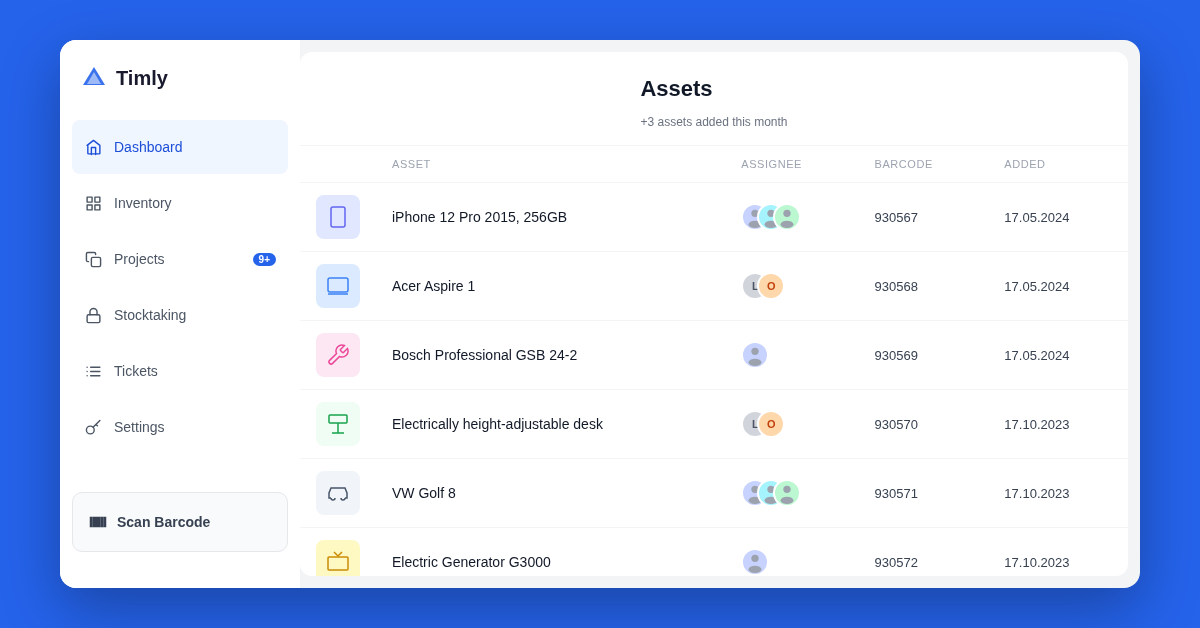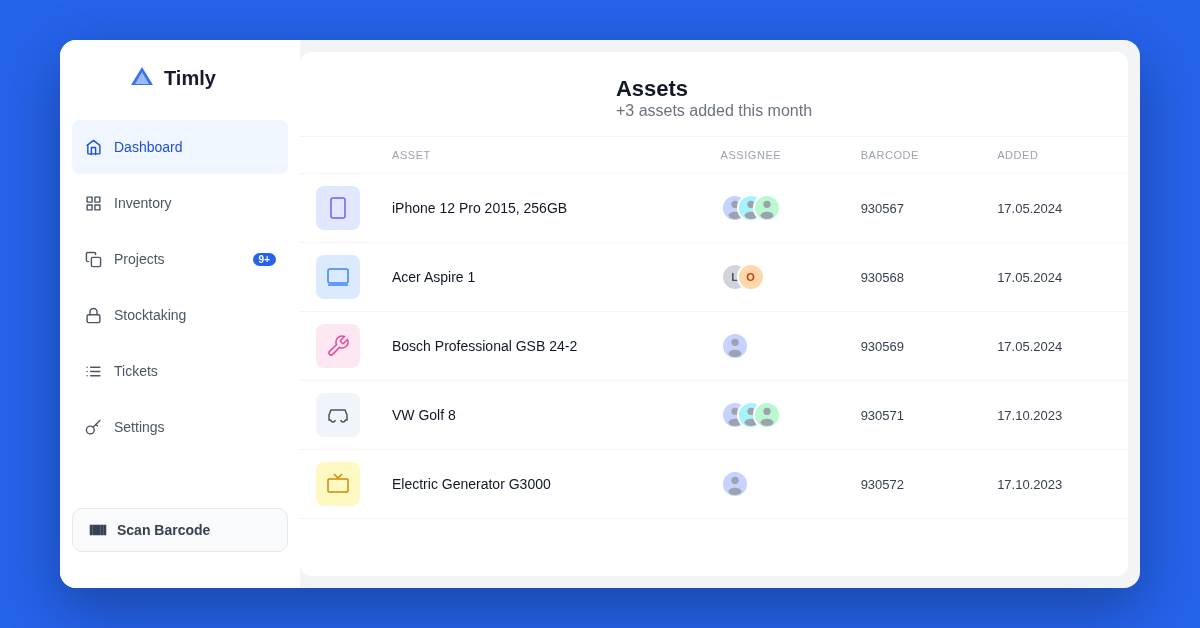--- a/index.html
+++ b/index.html
@@ -39,21 +39,20 @@
       display: flex;
       flex-direction: column;
       padding: 24px 0;
       flex-shrink: 0;
     }
     .logo-area {
       padding: 0 20px 28px 20px;
       display: flex;
       align-items: center;
       gap: 8px;
-      margin-left: 48px;
     }
     .logo-icon {
       width: 28px;
       height: 28px;
       color: #2563eb;
     }
     .logo-text {
       font-size: 20px;
       font-weight: 700;
       color: #1a1a2e;
@@ -93,21 +92,21 @@
       background: #2563eb;
       color: #fff;
       border-radius: 10px;
       font-size: 10px;
       font-weight: 600;
       padding: 1px 6px;
       margin-left: auto;
     }
     .scan-barcode-btn {
       margin: 12px;
-      padding: 12px 16px;
+      padding: 20px 16px;
       background: #f9fafb;
       border: 1.5px solid #e5e7eb;
       border-radius: 10px;
       display: flex;
       align-items: center;
       gap: 10px;
       cursor: pointer;
       font-size: 14px;
       font-weight: 600;
       color: #374151;
@@ -129,23 +128,23 @@
       justify-content: center;
       border-bottom: 1px solid #f3f4f6;
     }
     .header-title-area {}
     .header-title {
       font-size: 22px;
       font-weight: 700;
       color: #111827;
     }
     .header-subtitle {
-      font-size: 16px;
+      font-size: 12px;
       color: #6b7280;
-      margin-top: 0;
+      margin-top: 13px;
     }
     .header-actions {
       display: flex;
       align-items: center;
       gap: 10px;
     }
     .filter-dropdown {
       display: flex;
       align-items: center;
       gap: 8px;
@@ -447,20 +446,40 @@
           <ellipse cx="12" cy="20" rx="7" ry="4" fill="#9ca3af"></ellipse>
         </svg>
       </div>
                   </div>
                 </td>
                 <td><span class="barcode-val">930569</span></td>
                 <td><span class="date-val">17.05.2024</span></td>
               </tr>
               <tr>
                 <td>
+                  <div class="asset-thumb" style="background:#f0fdf4">
+                    <svg width="24" height="24" viewBox="0 0 24 24" fill="none" stroke="#16a34a" stroke-width="1.5">
+                      <rect x="3" y="3" width="18" height="8" rx="1"></rect>
+                      <line x1="12" y1="11" x2="12" y2="21"></line>
+                      <line x1="6" y1="21" x2="18" y2="21"></line>
+                    </svg>
+                  </div>
+                </td>
+                <td><span class="asset-name">Electrically height-adjustable desk</span></td>
+                <td>
+                  <div class="assignee-avatars">
+                    <div class="avatar av-l" style="background:#d1d5db;color:#4b5563;margin-left:0">L</div>
+                    <div class="avatar av-o" style="background:#fed7aa;color:#c2410c;margin-left:-6px">O</div>
+                  </div>
+                </td>
+                <td><span class="barcode-val">930570</span></td>
+                <td><span class="date-val">17.10.2023</span></td>
+              </tr>
+              <tr>
+                <td>
                   <div class="asset-thumb" style="background:#f1f5f9">
                     <svg width="24" height="24" viewBox="0 0 24 24" fill="none" stroke="#475569" stroke-width="1.5">
                       <path d="M5 17H3v-5l2-5h14l2 5v5h-2M5 17a2 2 0 104 0M15 17a2 2 0 104 0"></path>
                     </svg>
                   </div>
                 </td>
                 <td><span class="asset-name">VW Golf 8</span></td>
                 <td>
                   <div class="assignee-avatars">
                     <div class="avatar av-photo" style="background:#c7d2fe;margin-left:0">

